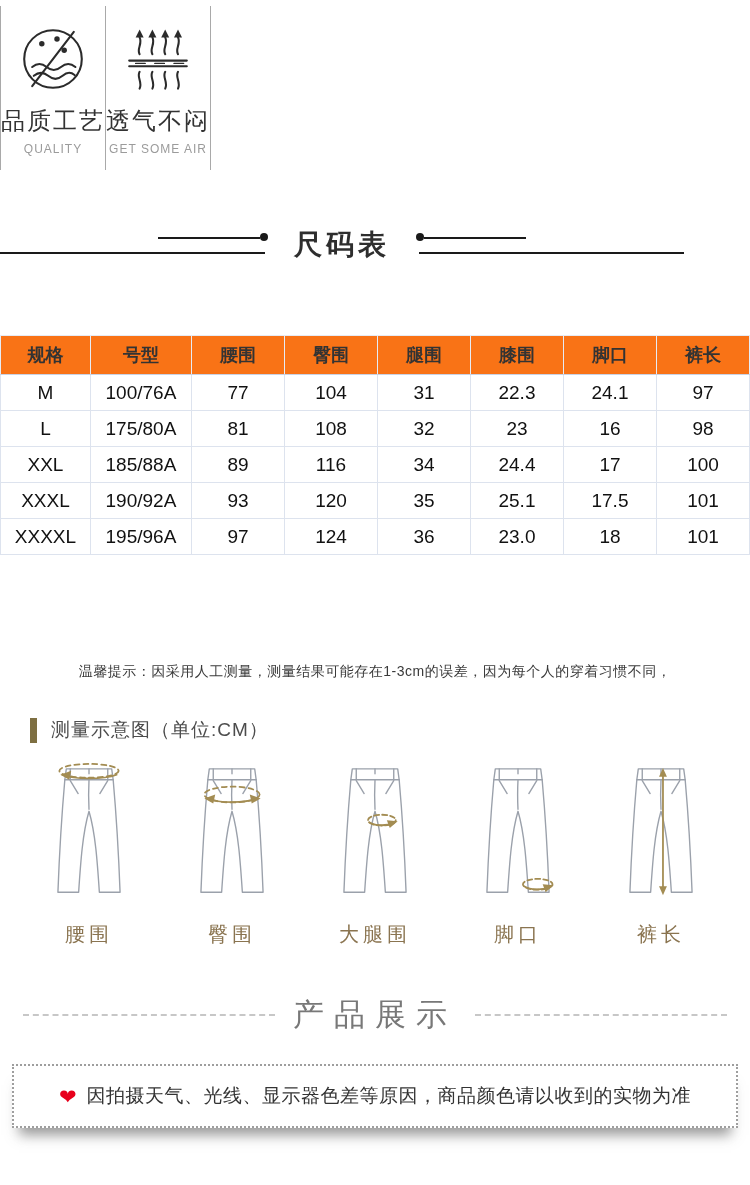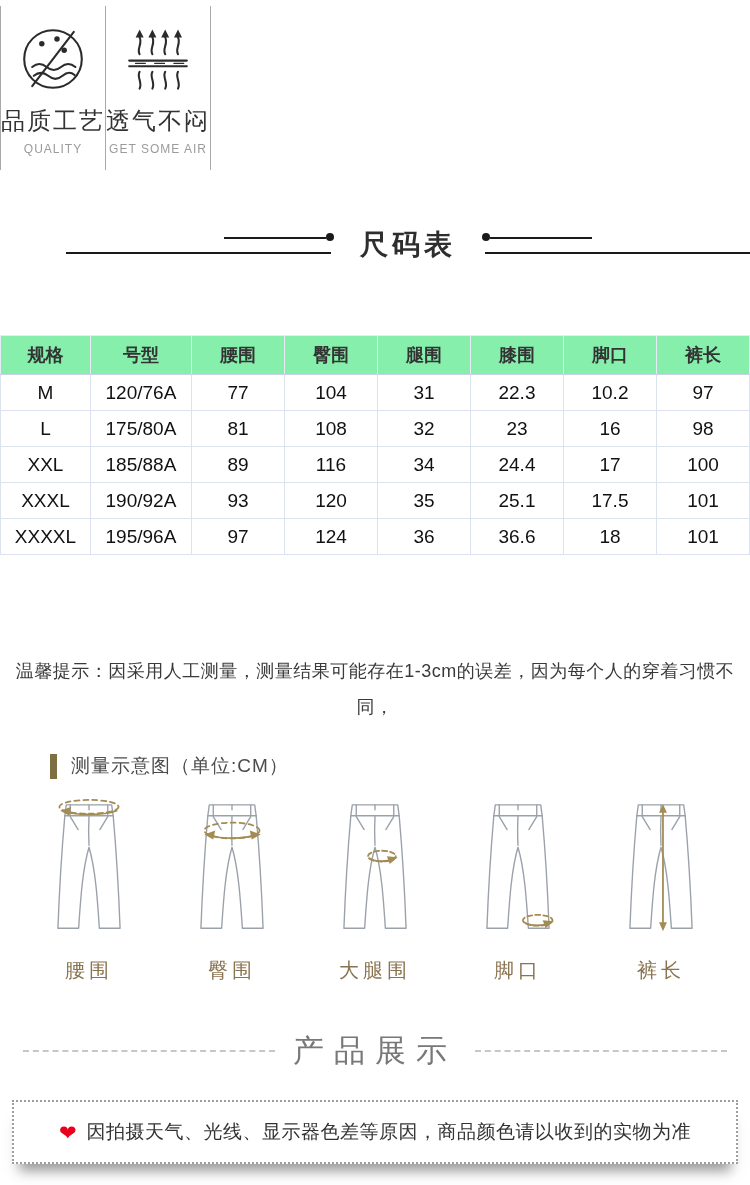--- a/index.html
+++ b/index.html
@@ -13,43 +13,43 @@
   .feature{display:flex;flex-direction:column;align-items:center;justify-content:flex-start;padding-top:18px;}
   .feature:nth-child(1){flex:0 0 163px;}
   .feature:nth-child(3){flex:0 0 192px;text-align:right;}
   .feature:nth-child(5){flex:0 0 192px;}
   .feature:nth-child(7){flex:1;}
   .v-divider{width:1px;background:#a9a9a9;margin:6px 0 10px 0;}
   .feature .icon-box{height:82px;display:flex;align-items:center;justify-content:center;}
   .feature .zh{font-size:24px;color:#333;letter-spacing:2px;margin-top:5px;font-weight:500;}
   .feature .en{font-size:12px;color:#9b9b9b;letter-spacing:1px;margin-top:5px;}
   
-  .size-title-row{margin-top:47px;display:flex;align-items:center;justify-content:flex-end;height:36px;}
+  .size-title-row{margin-top:47px;display:flex;align-items:center;justify-content:flex-start;height:36px;}
   .deco{position:relative;width:268px;height:26px;flex:0 0 auto;}
   .deco .long{position:absolute;left:0;right:3px;bottom:4px;height:2px;background:#1a1a1a;}
   .deco .short{position:absolute;right:8px;top:5px;width:102px;height:2px;background:#1a1a1a;}
   .deco .dot{position:absolute;right:0;top:1px;width:8px;height:8px;border-radius:50%;background:#1a1a1a;}
   .deco.right{transform:scaleX(-1);}
   .size-title{font-size:28px;font-weight:bold;color:#2e2e2e;letter-spacing:4px;margin:0 26px;white-space:nowrap;}
   
   table.size-table{width:100%;border-collapse:collapse;margin-top:72px;table-layout:fixed;}
   .size-table th{
-    background:#86efac;height:36px;font-size:18px;font-weight:600;color:#333;
+    background:#f97316;height:36px;font-size:18px;font-weight:600;color:#333;
     border:1px solid #e6ebf5;border-bottom:1px solid #c9d2e4;
   }
   .size-table td{
     height:33px;text-align:center;font-size:19px;color:#111;background:#fff;
     border:1px solid #dde3ee;
   }
   .size-table col.c-spec{width:12%;}
   .size-table col.c-model{width:13.5%;}
   
-  .notice{margin-top:98px;text-align:center;font-size:18px;color:#3a3a3a;line-height:36px;letter-spacing:0.5px;}
-  
-  .measure-header{margin-top:28px;display:flex;align-items:center;padding-left:50px;}
+  .notice{margin-top:98px;text-align:center;font-size:14px;color:#3a3a3a;line-height:36px;letter-spacing:0.5px;}
+  
+  .measure-header{margin-top:28px;display:flex;align-items:center;padding-left:30px;}
   .measure-bar{width:7px;height:25px;}
   .measure-title{font-size:19px;color:#4c4c4c;margin-left:14px;letter-spacing:1px;}
   .diagrams{display:flex;justify-content:space-between;margin-top:16px;padding:0 18px;}
   .diagram{display:flex;flex-direction:column;align-items:center;width:142px;}
   .diagram svg{width:112px;height:148px;}
   .diagram .dlabel{margin-top:14px;font-size:20px;letter-spacing:4px;}
   
   .product-title-row{margin-top:46px;display:flex;align-items:center;justify-content:center;}
   .dash{flex:0 0 252px;border-top:2px dashed #c7c7c7;}
   .product-title{font-family:Liberation Serif, serif;font-size:31px;color:#787878;
@@ -153,26 +153,26 @@
       <th>臀围</th>
       <th>腿围</th>
       <th>膝围</th>
       <th>脚口</th>
       <th>裤长</th>
     </tr>
   </thead>
   <tbody>
     <tr>
       <td>M</td>
-        <td>120/76A</td>
+        <td>100/76A</td>
         <td>77</td>
         <td>104</td>
         <td>31</td>
         <td>22.3</td>
-        <td>10.2</td>
+        <td>24.1</td>
         <td>97</td>
     </tr>
     <tr>
       <td>L</td>
         <td>175/80A</td>
         <td>81</td>
         <td>108</td>
         <td>32</td>
         <td>23</td>
         <td>16</td>
@@ -197,21 +197,21 @@
         <td>25.1</td>
         <td>17.5</td>
         <td>101</td>
     </tr>
     <tr>
       <td>XXXXL</td>
         <td>195/96A</td>
         <td>97</td>
         <td>124</td>
         <td>36</td>
-        <td>36.6</td>
+        <td>23.0</td>
         <td>18</td>
         <td>101</td>
     </tr>
   </tbody>
 </table>
 
 <div class="notice">
   <div>温馨提示：因采用人工测量，测量结果可能存在1-3cm的误差，因为每个人的穿着习惯不同，</div>
 </div>
 

